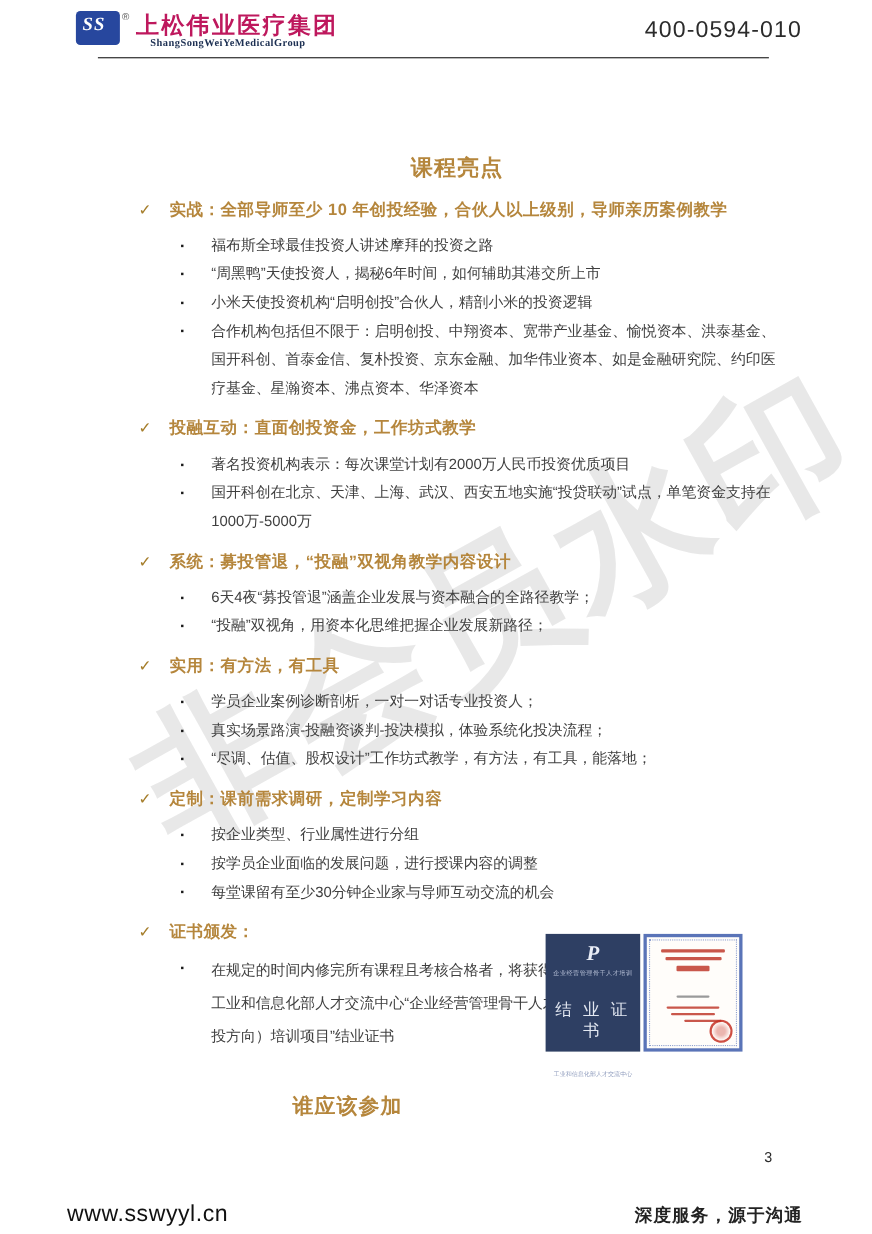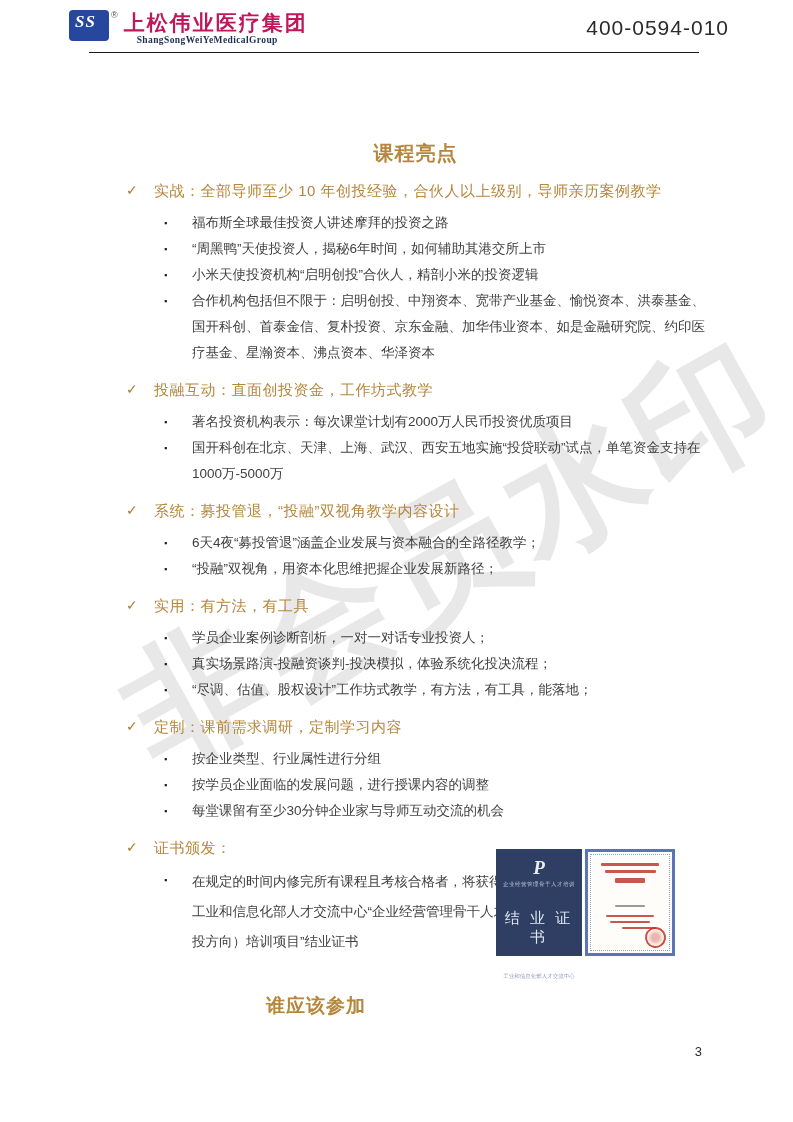--- a/index.html
+++ b/index.html
@@ -30,21 +30,21 @@
   .watermark { position:absolute; left:440px; top:555px; z-index:0;
     transform:translate(-50%,-50%) rotate(-29deg);
     font-size:138px; letter-spacing:6px; white-space:nowrap;
     color:#b9b9b9; opacity:0.32; font-weight:bold; pointer-events:none; }
   
   .main { position:relative; z-index:1; padding:0 77px 0 115px; }
   .main-title { margin-top:86px; text-align:center; font-size:20px; line-height:28px;
                 color:#b5863c; letter-spacing:1px; }
   .section-head { display:flex; margin:13px 0 9px 0; line-height:21px; }
   .check-icon { flex:0 0 28px; color:#a57d2a; font-size:14px; }
-  .section-title { font-size:15px; color:#b5863c; letter-spacing:0.5px; }
+  .section-title { font-size:15px; color:#b5863c; letter-spacing:0.5px;font-weight:bold; }
   .bullets { list-style:none; padding-left:37px; }
   .bullets li { position:relative; padding-left:29px; font-size:13.5px;
                 line-height:26px; color:#3f3f3f; }
   .bullet-icon { position:absolute; left:1px; top:0; font-size:9px; color:#1a1a1a;
                  line-height:26px; }
   
   .cert-section { position:relative; }
   .cert-section .cert-text { display:inline-block; width:350px; line-height:30px;
                              vertical-align:top; }
   .cert-images { position:absolute; right:30px; top:12px; display:flex; gap:3px; }
@@ -187,14 +187,18 @@
           <span class="seal-icon"></span>
         </div>
       </div>
     </section>
 
     <h2 class="subhead">谁应该参加</h2>
   </div>
 
   <div class="page-number">3</div>
 
+  <div class="ftr">
+    <div class="website">www.sswyyl.cn</div>
+    <div class="slogan">深度服务，源于沟通</div>
+  </div>
 
 </div>
 
 </body></html>

